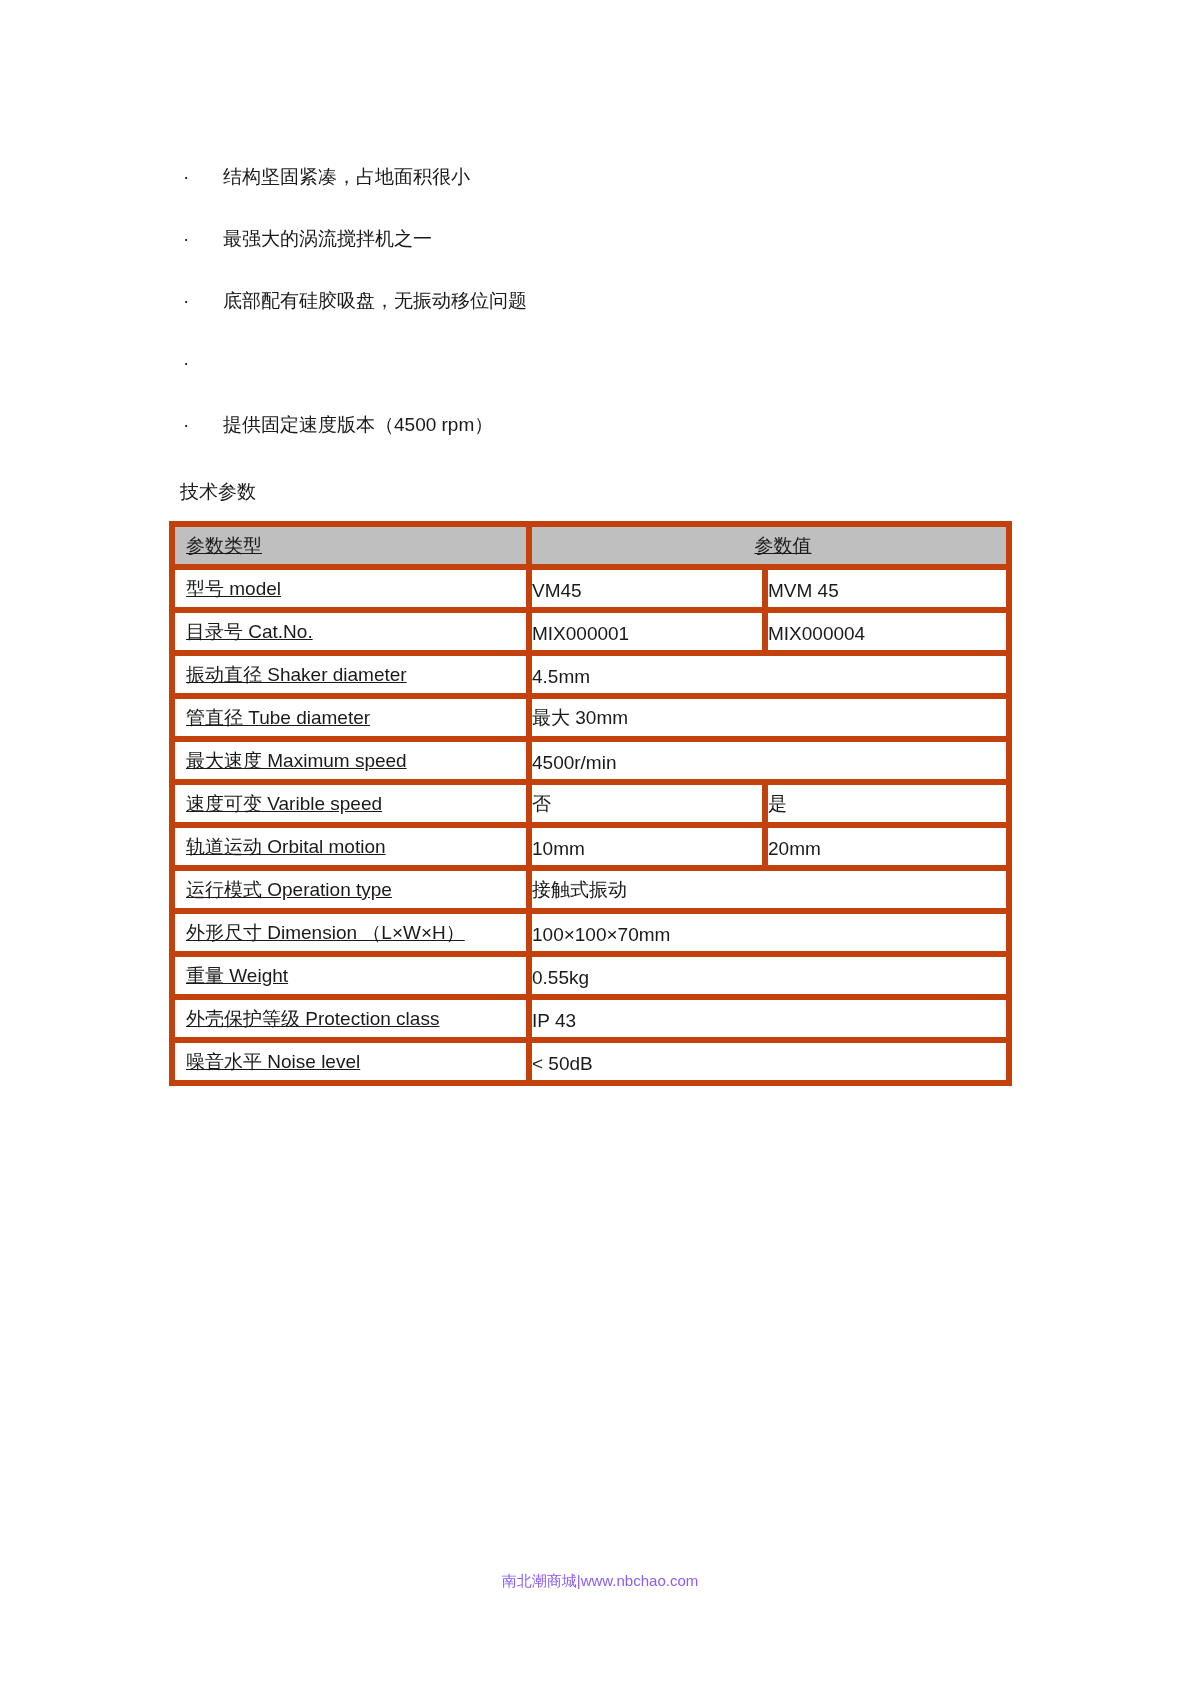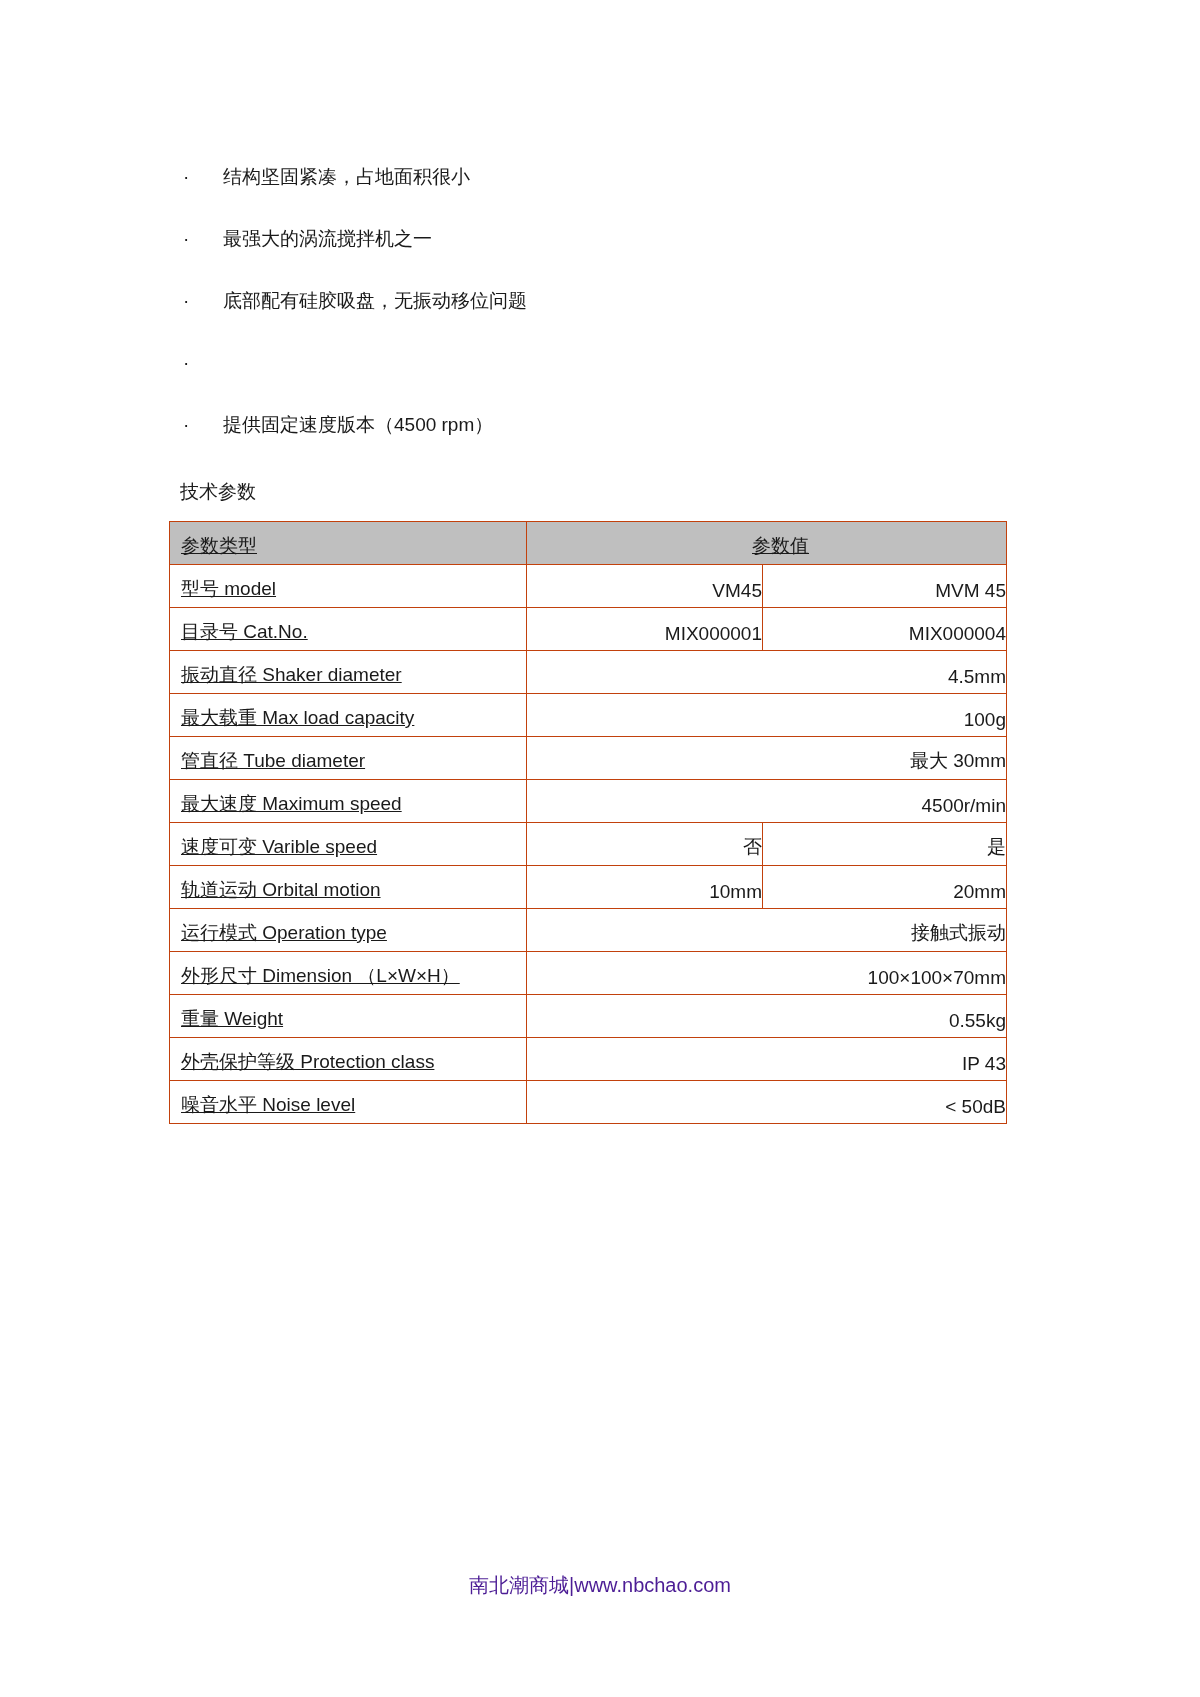--- a/index.html
+++ b/index.html
@@ -41,47 +41,47 @@
     left: 169px;
     top: 521px;
     width: 837px;
     border-collapse: collapse;
     table-layout: fixed;
   }
   .spec-table col.c1 { width: 357px; }
   .spec-table col.c2 { width: 236px; }
   .spec-table col.c3 { width: 244px; }
   .spec-table th, .spec-table td {
-    border: 1px solid #c2410c;
+    border: 6px solid #c2410c;
     height: 43px;
     box-sizing: border-box;
     vertical-align: bottom;
     padding: 0 0 5px 0;
     font-size: 19px;
     font-weight: normal;
   }
   .spec-table .hdr { background: #bfbfbf; padding-left: 28px; }
   .spec-table .label-cell {
     text-align: left;
     padding-left: 11px;
     text-decoration: underline;
   }
-  .spec-table .value-cell { text-align: right; margin-left: 8px; }
+  .spec-table .value-cell { text-align: left; margin-left: 8px; }
   .spec-table .hdr-value {
     text-align: center;
     text-decoration: underline;
   }
   .footer {
     position: absolute;
     left: 0;
     top: 1572px;
     width: 1200px;
     text-align: center;
-    font-size: 20px;
-    color: #4c1d95;
+    font-size: 15px;
+    color: #8b5cf6;
   }
   .footer .site {
     font-family: "Liberation Serif", "DejaVu Serif", serif;
   }
 </style>
 </head>
 <body>
 
 <div class="page">
 
@@ -128,24 +128,20 @@
       <tr>
         <td class="label-cell">目录号 Cat.No.</td>
         <td class="value-cell">MIX000001</td>
         <td class="value-cell">MIX000004</td>
       </tr>
       <tr>
         <td class="label-cell">振动直径 Shaker diameter</td>
         <td class="value-cell" colspan="2">4.5mm</td>
       </tr>
       <tr>
-        <td class="label-cell">最大载重 Max load capacity</td>
-        <td class="value-cell" colspan="2">100g</td>
-      </tr>
-      <tr>
         <td class="label-cell">管直径 Tube diameter</td>
         <td class="value-cell" colspan="2">最大 30mm</td>
       </tr>
       <tr>
         <td class="label-cell">最大速度 Maximum speed</td>
         <td class="value-cell" colspan="2">4500r/min</td>
       </tr>
       <tr>
         <td class="label-cell">速度可变 Varible speed</td>
         <td class="value-cell">否</td>

